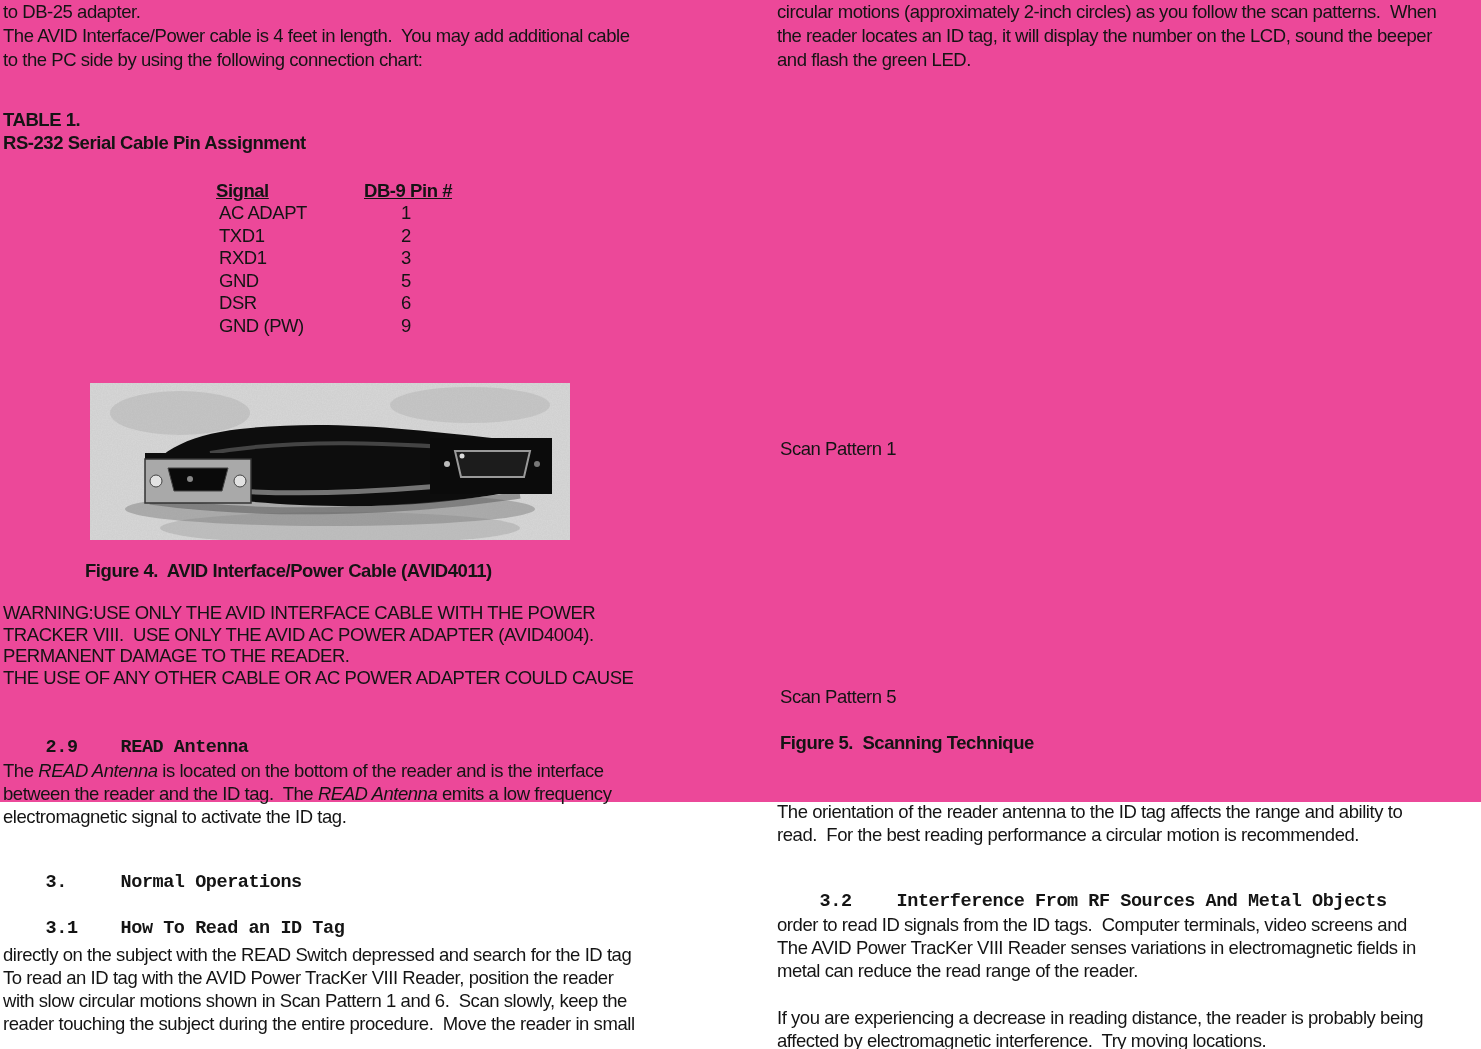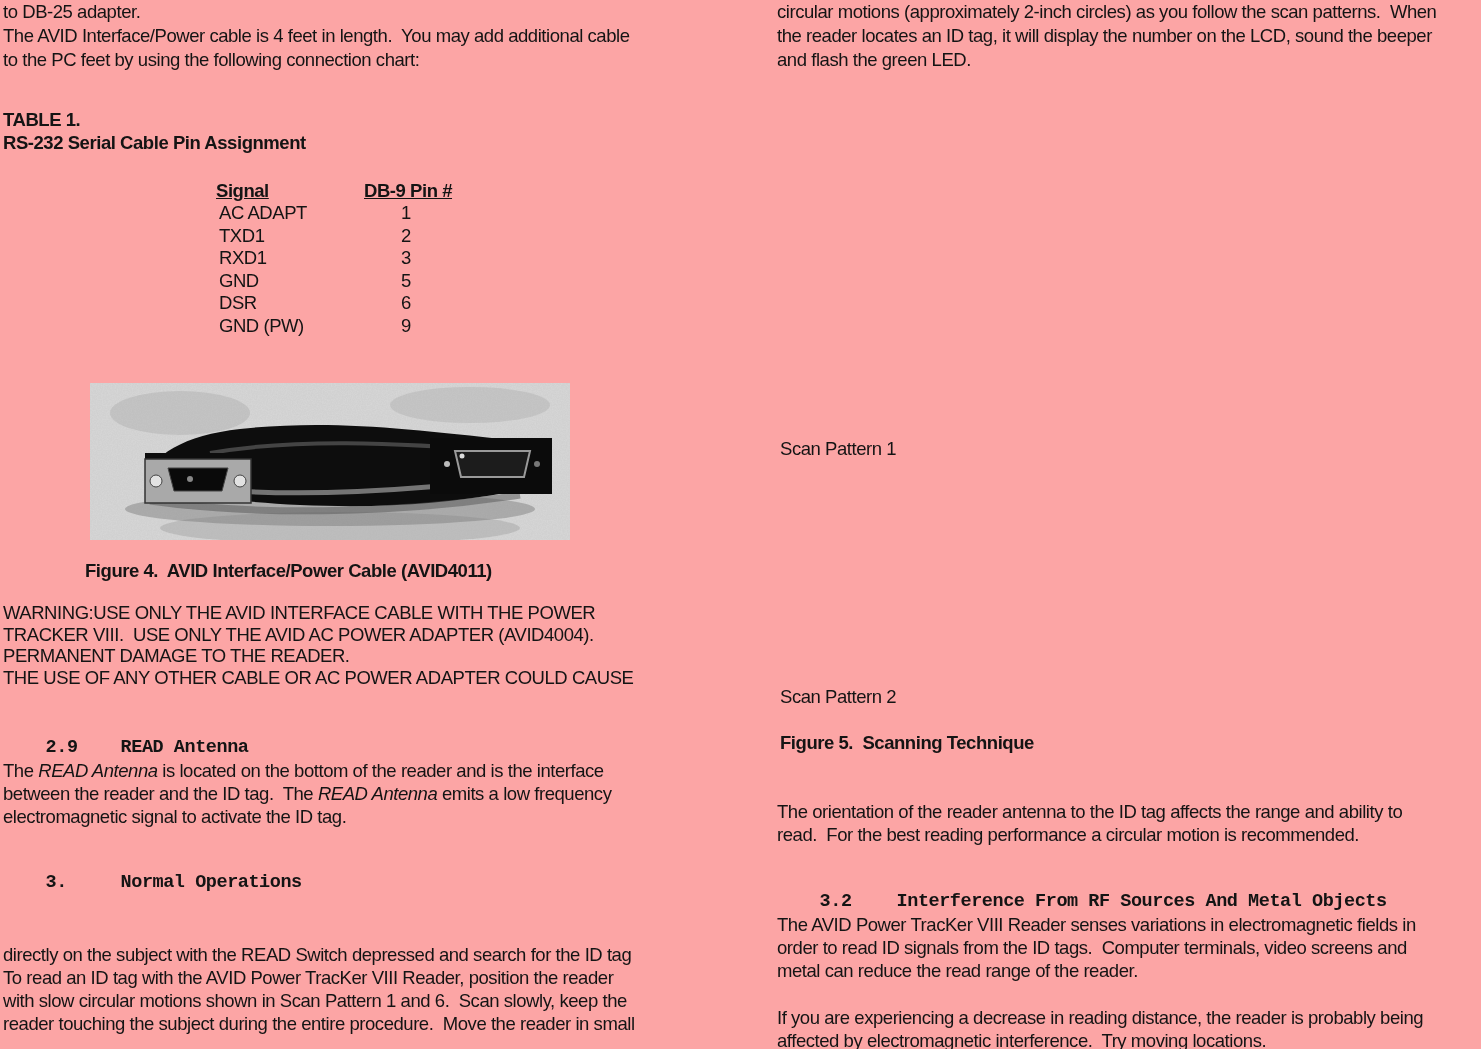--- a/index.html
+++ b/index.html
@@ -1,38 +1,38 @@
 <!DOCTYPE html>
 <html><head>
 <meta charset="utf-8">
 <style>
   html,body{margin:0;padding:0;background:#ffffff;}
   body{width:1481px;height:1049px;overflow:hidden;
        font-family:"Liberation Sans","DejaVu Sans",sans-serif;
        font-size:18.5px;color:#141414;letter-spacing:-0.45px;}
-  #page{position:relative;width:1481px;height:1049px;background:#fca5a5;}
+  #page{position:relative;width:1481px;height:802px;background:#ec4899;}
   .abs{position:absolute;}
   .line{white-space:pre;}
   .b{font-weight:bold;}
   .u{text-decoration:underline;}
   .center{text-align:left;}
   .hsec{position:absolute;font-weight:bold;white-space:pre;font-family:Liberation Mono, monospace;}
   .hnum{display:inline-block;width:75px;}
   i{font-style:italic;}
   .pt-col{position:absolute;line-height:22.6px;}
 </style>
 </head>
 <body>
 
 <div id="page">
 
   <div class="abs" style="left:3px;top:0;line-height:24px">
     <div class="line">to DB-25 adapter.</div>
     <div class="line">The AVID Interface/Power cable is 4 feet in length.  You may add additional cable</div>
-    <div class="line">to the PC feet by using the following connection chart:</div>
+    <div class="line">to the PC side by using the following connection chart:</div>
   </div>
 
   <div class="abs b center" style="left:3px;top:108px;width:695px;line-height:23px">
     <div class="line" style="white-space:pre">TABLE 1.</div>
     <div class="line" style="white-space:pre">RS-232 Serial Cable Pin Assignment</div>
   </div>
 
   <div class="abs" style="left:216px;top:178px;width:260px;height:165px">
     <span class="b u abs" style="left:0;top:2px">Signal</span>
     <span class="b u abs" style="left:148px;top:2px">DB-9 Pin #</span>
@@ -100,52 +100,55 @@
   <div class="abs" style="left:3px;top:759px;line-height:23px">
     <div class="line"><span>The </span><i>READ Antenna</i><span> is located on the bottom of the reader and is the interface</span></div>
     <div class="line"><span>between the reader and the ID tag.  The </span><i>READ Antenna</i><span> emits a low frequency</span></div>
     <div class="line">electromagnetic signal to activate the ID tag.</div>
   </div>
 
   <div class="hsec" style="left:3px;top:851px">
     <span class="hnum">3.</span><span>Normal Operations</span>
   </div>
 
+  <div class="hsec" style="left:3px;top:897px">
+    <span class="hnum">3.1</span><span>How To Read an ID Tag</span>
+  </div>
 
   <div class="abs" style="left:3px;top:943px;line-height:23px">
     <div class="line">directly on the subject with the READ Switch depressed and search for the ID tag</div>
     <div class="line">To read an ID tag with the AVID Power TracKer VIII Reader, position the reader</div>
     <div class="line">with slow circular motions shown in Scan Pattern 1 and 6.  Scan slowly, keep the</div>
     <div class="line">reader touching the subject during the entire procedure.  Move the reader in small</div>
   </div>
 
   <div class="abs" style="left:777px;top:0;line-height:24px">
     <div class="line">circular motions (approximately 2-inch circles) as you follow the scan patterns.  When</div>
     <div class="line">the reader locates an ID tag, it will display the number on the LCD, sound the beeper</div>
     <div class="line">and flash the green LED.</div>
   </div>
 
   <div class="abs center line" style="left:780px;top:438px;width:700px">Scan Pattern 1</div>
 
-  <div class="abs center line" style="left:780px;top:686px;width:700px">Scan Pattern 2</div>
+  <div class="abs center line" style="left:780px;top:686px;width:700px">Scan Pattern 5</div>
 
   <div class="abs center b line" style="left:780px;top:732px;width:700px">Figure 5.  Scanning Technique</div>
 
   <div class="abs" style="left:777px;top:800px;line-height:23px">
     <div class="line">The orientation of the reader antenna to the ID tag affects the range and ability to</div>
     <div class="line">read.  For the best reading performance a circular motion is recommended.</div>
   </div>
 
   <div class="hsec" style="left:777px;top:870px">
     <span class="hnum" style="width:77px">3.2</span><span>Interference From RF Sources And Metal Objects</span>
   </div>
 
   <div class="abs" style="left:777px;top:913px;line-height:23px">
+    <div class="line">order to read ID signals from the ID tags.  Computer terminals, video screens and</div>
     <div class="line">The AVID Power TracKer VIII Reader senses variations in electromagnetic fields in</div>
-    <div class="line">order to read ID signals from the ID tags.  Computer terminals, video screens and</div>
     <div class="line">metal can reduce the read range of the reader.</div>
   </div>
 
   <div class="abs" style="left:777px;top:1006px;line-height:23px">
     <div class="line">If you are experiencing a decrease in reading distance, the reader is probably being</div>
     <div class="line">affected by electromagnetic interference.  Try moving locations.</div>
   </div>
 
 </div>
 

